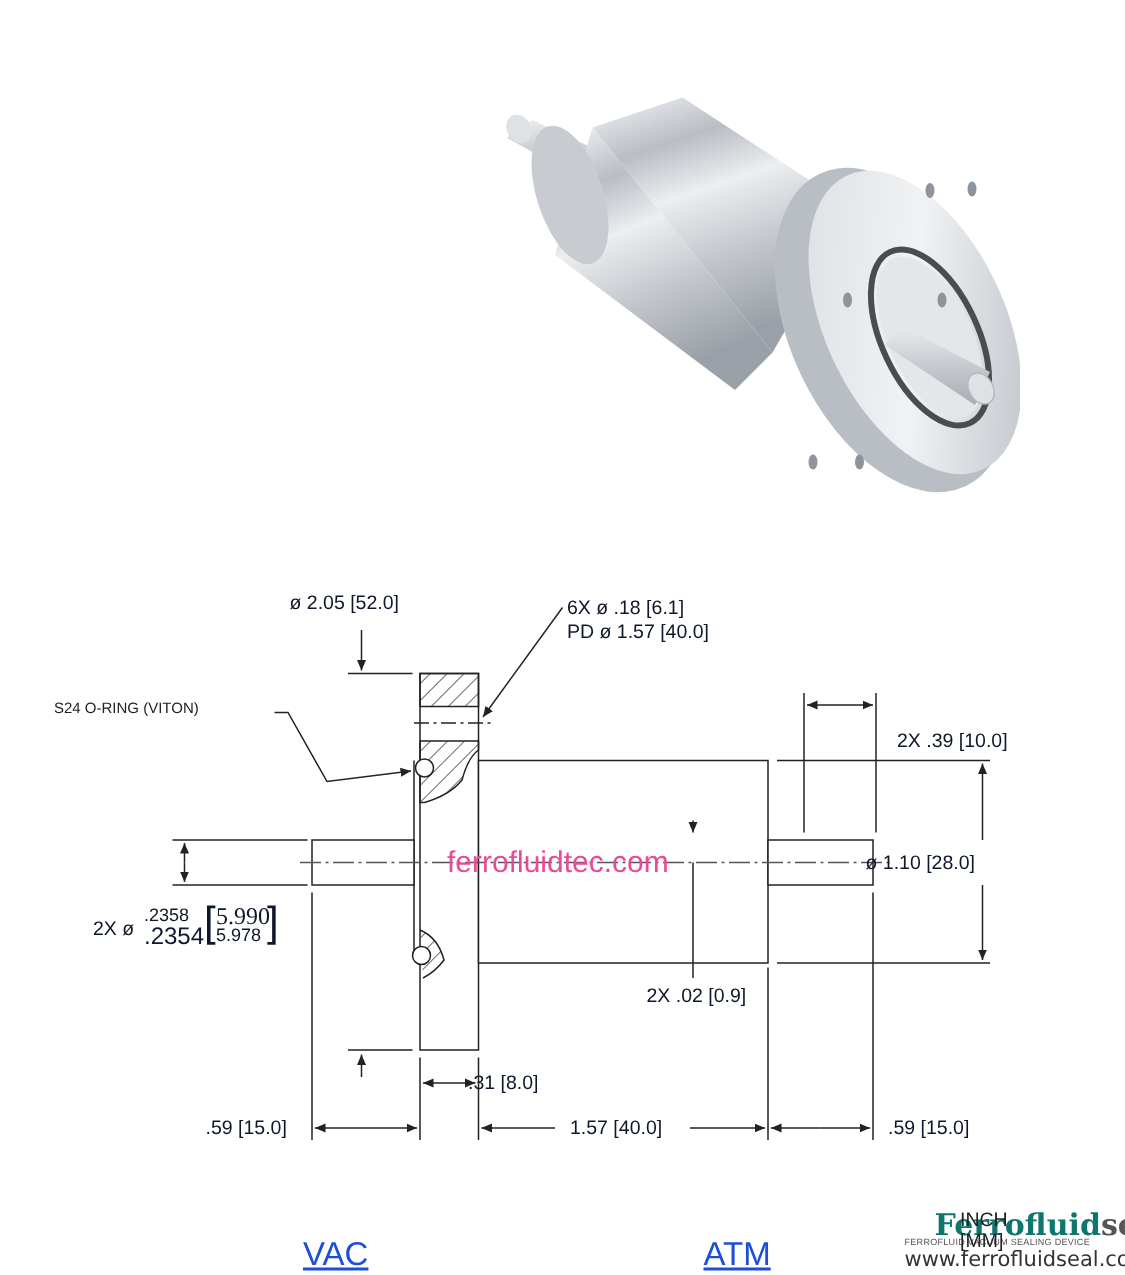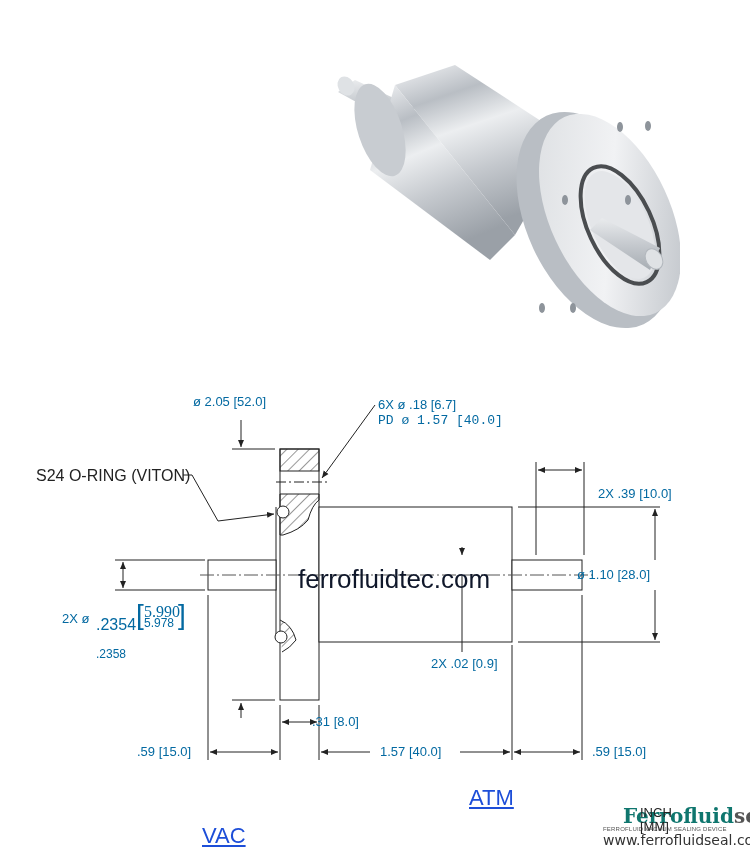--- a/index.html
+++ b/index.html
@@ -1,21 +1,21 @@
 <!DOCTYPE html>
 <html><head>
 <meta charset="utf-8">
 <style>
   html,body{margin:0;padding:0;background:#fff;}
   body{width:750px;height:850px;position:relative;overflow:hidden;font-family:"Liberation Sans",sans-serif;color:#222;}
   .abs{position:absolute;}
-  .dim{font-size:13px;color:#0369a1;white-space:nowrap;}
-  .lbl{font-size:16px;color:#222;white-space:nowrap;}
+  .dim{font-size:13px;color:#0f172a;white-space:nowrap;}
+  .lbl{font-size:10px;color:#222;white-space:nowrap;}
   .side{font-size:22px;text-decoration:underline;color:#1d4ed8;}
-  .watermark{font-size:26px;color:#0f172a;}
+  .watermark{font-size:20px;color:#ec4899;}
   svg{position:absolute;left:0;top:0;}
   .logo-main{font-family:"DejaVu Serif",serif;font-weight:bold;font-size:20px;line-height:20px;}
   .logo-sub{font-size:6px;color:#555;letter-spacing:0.2px;}
   .logo-url{font-size:14px;color:#333;font-family:"DejaVu Sans",sans-serif;}
   .units{font-size:13px;color:#222;line-height:14px;text-align:left;}
 </style>
 </head>
 <body>
 
 <div class="abs" style="left:320px;top:30px;width:360px;height:340px;">
@@ -127,45 +127,45 @@
     <line x1="244" y1="752" x2="210" y2="752" marker-end="url(#arr)"></line>
     <line x1="244" y1="752" x2="278" y2="752" marker-end="url(#arr)"></line>
     <line x1="370" y1="752" x2="321" y2="752" marker-end="url(#arr)"></line>
     <line x1="460" y1="752" x2="510" y2="752" marker-end="url(#arr)"></line>
     <line x1="547" y1="752" x2="514" y2="752" marker-end="url(#arr)"></line>
     <line x1="547" y1="752" x2="580" y2="752" marker-end="url(#arr)"></line>
   </g>
 </svg>
 
 <div class="abs dim" style="left:193px;top:394px;">ø 2.05 [52.0]</div>
-<div class="abs dim" style="left:378px;top:397px;">6X ø .18 [6.7]</div>
-<div class="abs dim" style="left:378px;top:413px;font-family:Liberation Mono, monospace;">PD ø 1.57 [40.0]</div>
+<div class="abs dim" style="left:378px;top:397px;">6X ø .18 [6.1]</div>
+<div class="abs dim" style="left:378px;top:413px;">PD ø 1.57 [40.0]</div>
 <div class="abs lbl" style="left:36px;top:467px;">S24 O-RING (VITON)</div>
 <div class="abs dim" style="left:598px;top:462px;margin-top:24px;">2X .39 [10.0]</div>
 <div class="abs dim" style="left:577px;top:567px;">ø 1.10 [28.0]</div>
 <div class="abs watermark" style="left:298px;top:564px;">ferrofluidtec.com</div>
 
 <div class="abs" style="left:62px;top:603px;">
   <span class="dim" style="position:absolute;left:0;top:8px;">2X ø</span>
-  <span class="dim" style="position:absolute;left:34px;top:0;font-size:12px;margin-top:44px;">.2358</span>
+  <span class="dim" style="position:absolute;left:34px;top:0;font-size:12px;">.2358</span>
   <span class="dim" style="position:absolute;left:34px;top:13px;font-size:16px;">.2354</span>
   <span class="dim" style="position:absolute;left:74px;top:-2px;font-size:28px;line-height:28px;font-weight:100;">[</span>
   <span class="dim" style="position:absolute;left:82px;top:0;font-size:16px;font-family:Liberation Serif, serif;">5.990</span>
   <span class="dim" style="position:absolute;left:82px;top:13px;font-size:12px;">5.978</span>
   <span class="dim" style="position:absolute;left:116px;top:-2px;font-size:28px;line-height:28px;">]</span>
 </div>
 
 <div class="abs dim" style="left:431px;top:656px;">2X .02 [0.9]</div>
 <div class="abs dim" style="left:312px;top:714px;">.31 [8.0]</div>
 <div class="abs dim" style="left:137px;top:744px;">.59 [15.0]</div>
 <div class="abs dim" style="left:380px;top:744px;">1.57 [40.0]</div>
 <div class="abs dim" style="left:592px;top:744px;">.59 [15.0]</div>
 
 <div class="abs side" style="left:202px;top:823px;">VAC</div>
-<div class="abs side" style="left:469px;top:785px;">ATM</div>
+<div class="abs side" style="left:469px;top:823px;">ATM</div>
 
 <div class="abs" style="left:603px;top:806px;width:145px;">
   <div class="logo-main">
     <span style="color:#0f766e;margin-left:20px;">Ferrofluid</span><span style="color:#555;">seal</span>
   </div>
   <div class="logo-sub">FERROFLUID VACUUM SEALING DEVICE</div>
   <div class="logo-url">www.ferrofluidseal.com</div>
 </div>
 <div class="abs units" style="left:640px;top:806px;">
   <div>INCH</div>

